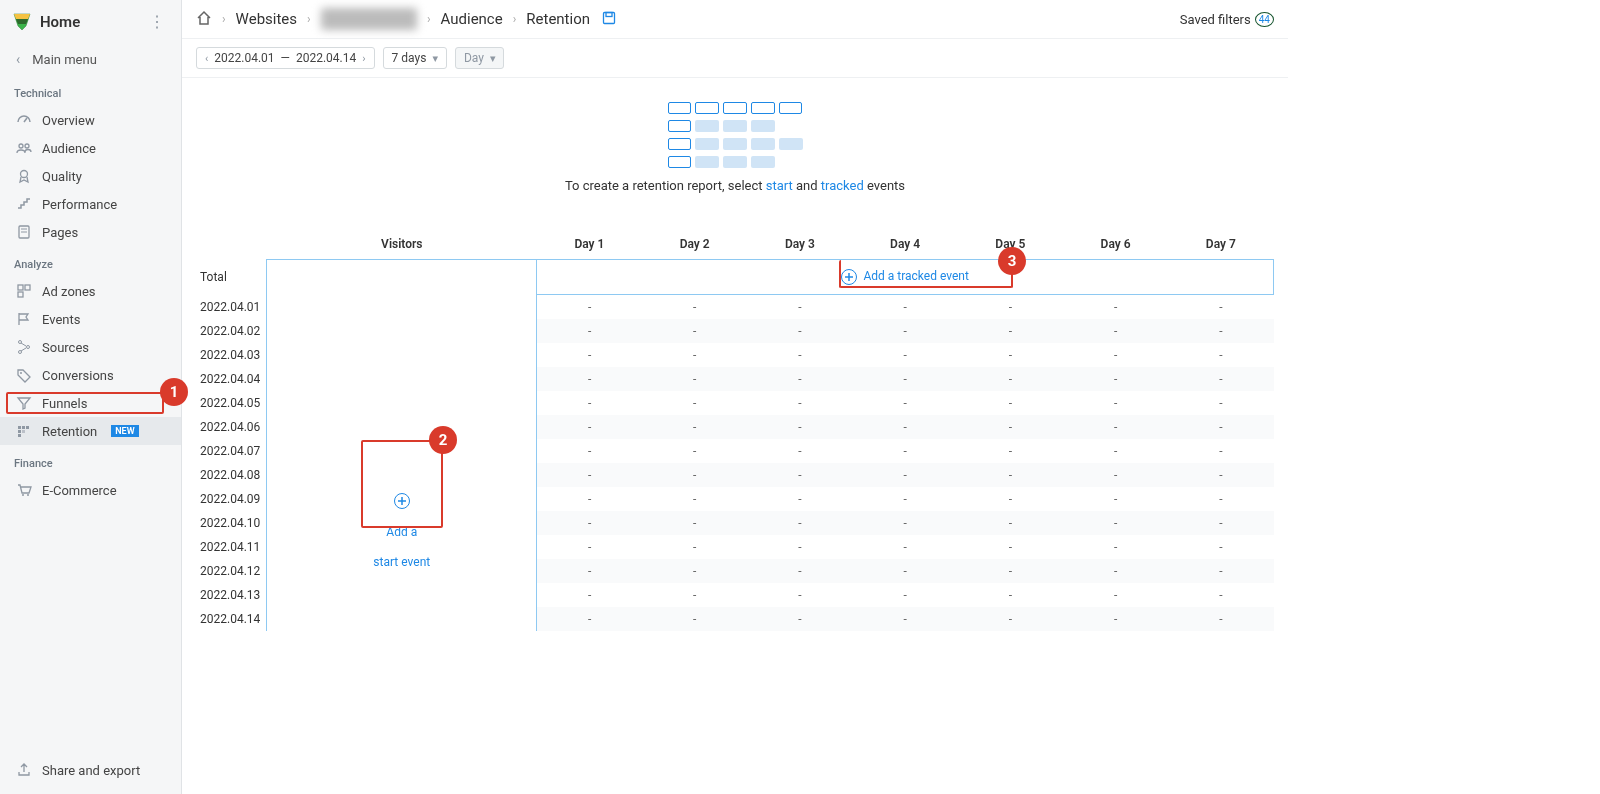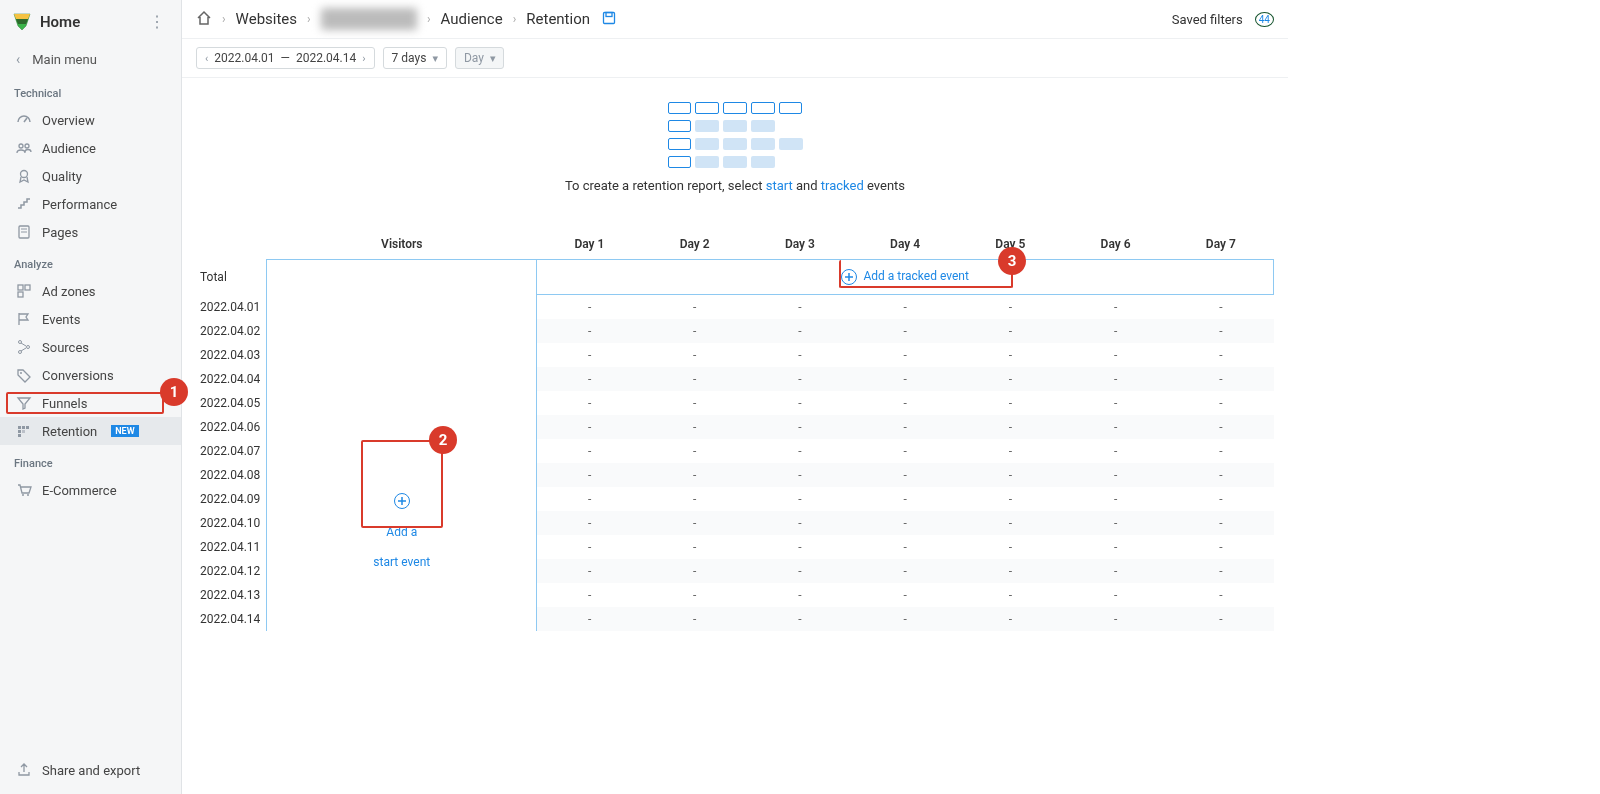--- a/index.html
+++ b/index.html
@@ -21,21 +21,21 @@
 .callout-box { position: absolute; border: 2px solid #d93a2b; border-radius: 2px; pointer-events: none; }
 .callout-badge { position: absolute; width: 28px; height: 28px; border-radius: 50%; background: #d93a2b; color: #fff; font-size: 15px; font-weight: 700; display: flex; align-items: center; justify-content: center; z-index: 10; }
 
 .main { flex: 1; display: flex; flex-direction: column; position: relative; }
 .topbar { display: flex; align-items: center; padding: 8px 14px; border-bottom: 1px solid #eef0f2; gap: 6px; }
 .home-ico { color: #666; }
 .crumb-sep { color: #aaa; font-size: 12px; margin: 0 4px; }
 .crumb { font-size: 15px; color: #333; }
 .blurred { filter: blur(4px); background: #bbb; border-radius: 2px; padding: 2px 36px; color: transparent; }
 .crumb-icon { color: #1e88e5; margin-left: 6px; }
-.topbar-right { margin-left: auto; display: flex; align-items: center; gap: 12px; }
+.topbar-right { margin-left: auto; display: flex; align-items: center; gap: 4px; }
 .saved-filters { font-size: 13px; color: #333; }
 .count-badge { border: 1px solid #14532d; color: #1e88e5; border-radius: 50%; font-size: 10px; padding: 1px 3px; min-width:16px; text-align:center; }
 
 .filterbar { display: flex; gap: 8px; padding: 8px 14px; border-bottom: 1px solid #eef0f2; }
 .pill { border: 1px solid #d5dadd; background: #fff; border-radius: 3px; display: flex; align-items: center; padding: 3px 8px; font-size: 12px; gap: 6px; color: #444; }
 .pill .chev { color: #8f98a3; font-size: 11px; }
 .pill.disabled { background: #f4f6f7; color: #8f98a3; }
 
 .content { flex: 1; overflow: auto; padding: 24px 14px 14px; position: relative; }
 .placeholder-grid { width: 135px; margin: 0 auto 10px; }

